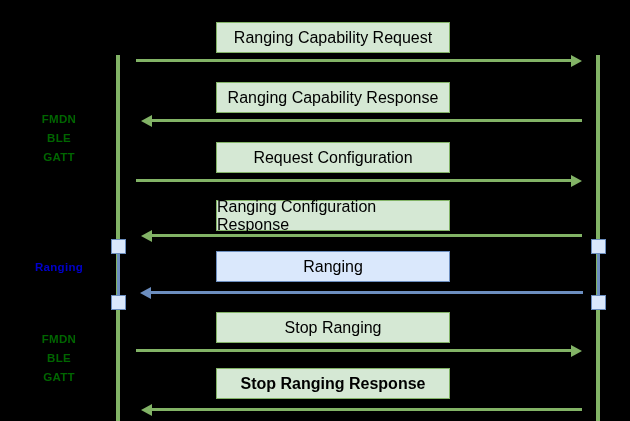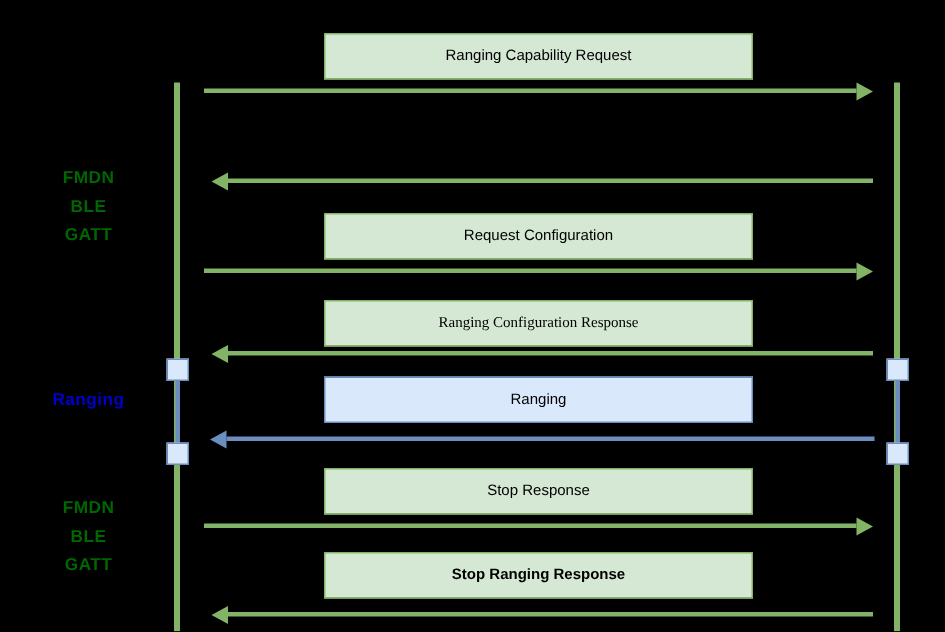--- a/index.html
+++ b/index.html
@@ -62,26 +62,26 @@
   .phase-label.green { color: #006600; }
   .phase-label.blue  { color: #0000cc; }
   #phase-label-top    { left: 16px; top: 110px; width: 86px; }
   #phase-label-middle { left: 16px; top: 258px; width: 86px; }
   #phase-label-bottom { left: 16px; top: 330px; width: 86px; }
 
   
   .msg-box {
     position: absolute;
     left: 216px;
-    width: 286px;
+    width: 234px;
     height: 31px;
     display: flex;
     align-items: center;
     justify-content: center;
-    font-size: 10px;
+    font-size: 16px;
     color: #000000;
     border-style: solid;
     border-width: 1.3px;
   }
   .msg-box.green { background: #d5e8d4; border-color: #82b366; }
   .msg-box.blue  { background: #dae8fc; border-color: #6c8ebf; }
 
   
   .arrow-line {
     position: absolute;
@@ -114,43 +114,44 @@
 GATT</div>
   <div class="phase-label blue" id="phase-label-middle">Ranging</div>
   <div class="phase-label green" id="phase-label-bottom">FMDN
 BLE
 GATT</div>
 
   <div class="msg-box green" style="top:22px;">Ranging Capability Request</div>
   <div class="arrow-line green" style="left:136px; top:59px; width:435px;"></div>
   <div class="arrow-head right green" style="left:571px; top:55px;"></div>
 
+  <div class="msg-box green" style="top:82px;">Ranging Capability Response</div>
   <div class="arrow-line green" style="left:152px; top:119px; width:430px;"></div>
   <div class="arrow-head left green" style="left:141px; top:115px;"></div>
 
   <div class="msg-box green" style="top:142px;">Request Configuration</div>
   <div class="arrow-line green" style="left:136px; top:179px; width:435px;"></div>
   <div class="arrow-head right green" style="left:571px; top:175px;"></div>
 
-  <div class="msg-box green" style="top:200px;font-family:Liberation Serif, serif;">Ranging Configuration Response</div>
+  <div class="msg-box green" style="top:200px;">Ranging Configuration Response</div>
   <div class="arrow-line green" style="left:152px; top:234px; width:430px;"></div>
   <div class="arrow-head left green" style="left:141px; top:230px;"></div>
 
   <div class="activation-bar" id="activation-bar-left"></div>
   <div class="activation-bar" id="activation-bar-right"></div>
   <div class="activation-node" id="activation-node-left-top"></div>
   <div class="activation-node" id="activation-node-left-bottom"></div>
   <div class="activation-node" id="activation-node-right-top"></div>
   <div class="activation-node" id="activation-node-right-bottom"></div>
 
   <div class="msg-box blue" style="top:251px;">Ranging</div>
   <div class="arrow-line blue" style="left:151px; top:291px; width:432px;"></div>
   <div class="arrow-head left blue" style="left:140px; top:287px;"></div>
 
-  <div class="msg-box green" style="top:312px;">Stop Response</div>
+  <div class="msg-box green" style="top:312px;">Stop Ranging</div>
   <div class="arrow-line green" style="left:136px; top:349px; width:435px;"></div>
   <div class="arrow-head right green" style="left:571px; top:345px;"></div>
 
   <div class="msg-box green" style="top:368px;font-weight:bold;">Stop Ranging Response</div>
   <div class="arrow-line green" style="left:152px; top:408px; width:430px;"></div>
   <div class="arrow-head left green" style="left:141px; top:404px;"></div>
 
 </div>
 
 </body></html>

